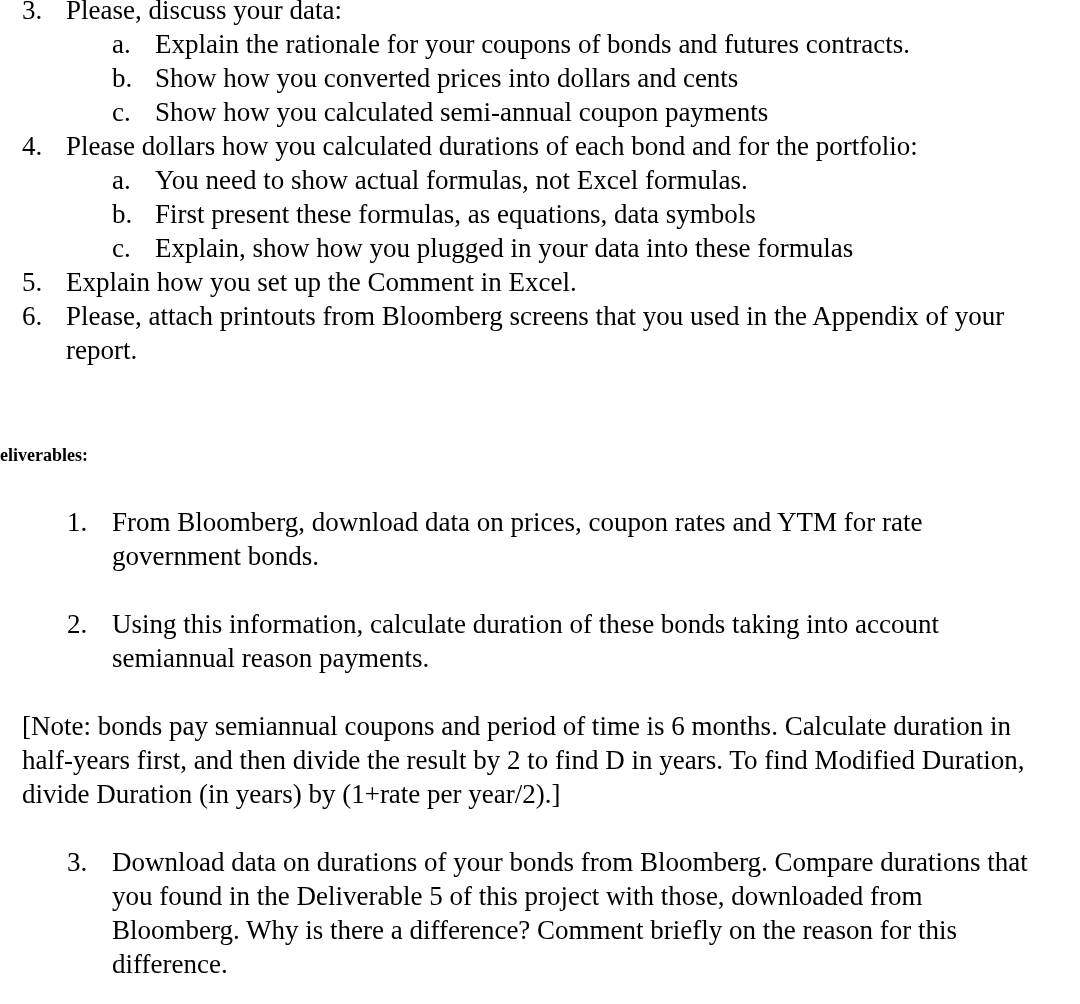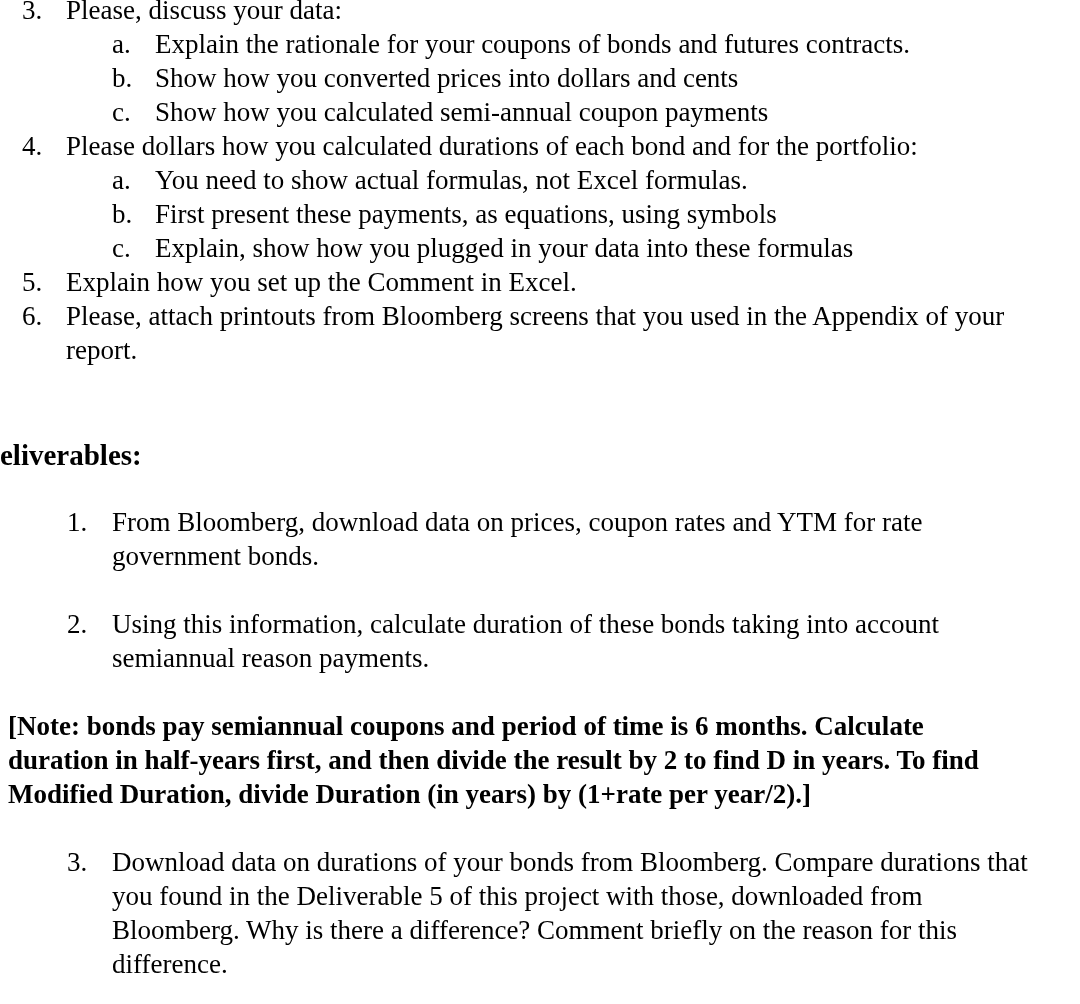--- a/index.html
+++ b/index.html
@@ -19,31 +19,30 @@
   .lvl1 { padding-left: 22px; }
   .lvl1 > .num { flex: 0 0 44px; }
   .lvl1 > .txt { max-width: 985px; }
   .lvl2 { padding-left: 112px; }
   .lvl2 > .num { flex: 0 0 43px; }
   .dlv { padding-left: 67px; }
   .dlv > .num { flex: 0 0 45px; }
   .dlv > .txt { max-width: 940px; }
   .heading {
     font-weight: bold;
-    font-size: 29px;
+    font-size: 18px;
     line-height: 34px;
     margin-top: 71px;
     margin-bottom: 33px;
   }
   .gap { margin-top: 34px; }
   .note {
-    margin-left: 8px;
+    margin-left: 22px;
     max-width: 1020px;
     margin-top: 34px;
-    font-weight: bold;
   }
 </style>
 </head>
 <body>
 
 <div class="page">
 
   <div>
 
     <div class="row lvl1">
@@ -71,21 +70,21 @@
       <div class="txt">Please dollars how you calculated durations of each bond and for the portfolio:</div>
     </div>
 
     <div class="row lvl2">
       <span class="num">a.</span>
       <div class="txt">You need to show actual formulas, not Excel formulas.</div>
     </div>
 
     <div class="row lvl2">
       <span class="num">b.</span>
-      <div class="txt">First present these payments, as equations, using symbols</div>
+      <div class="txt">First present these formulas, as equations, data symbols</div>
     </div>
 
     <div class="row lvl2">
       <span class="num">c.</span>
       <div class="txt">Explain, show how you plugged in your data into these formulas</div>
     </div>
 
     <div class="row lvl1">
       <span class="num">5.</span>
       <div class="txt">Explain how you set up the Comment in Excel.</div>

